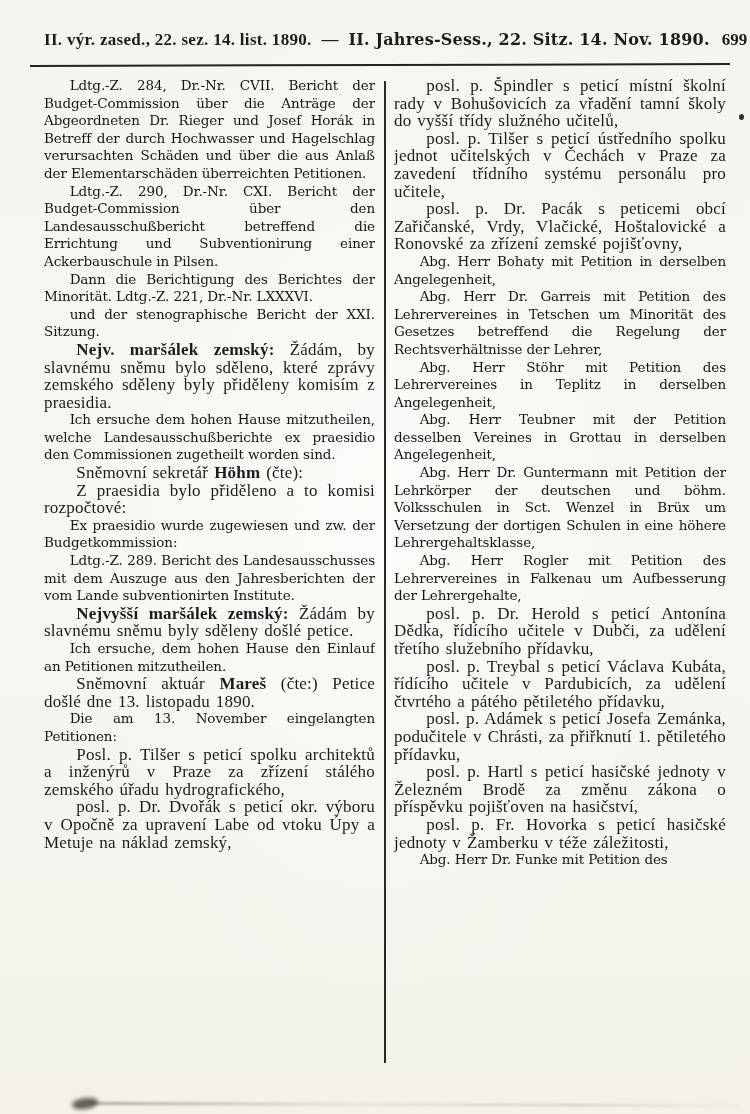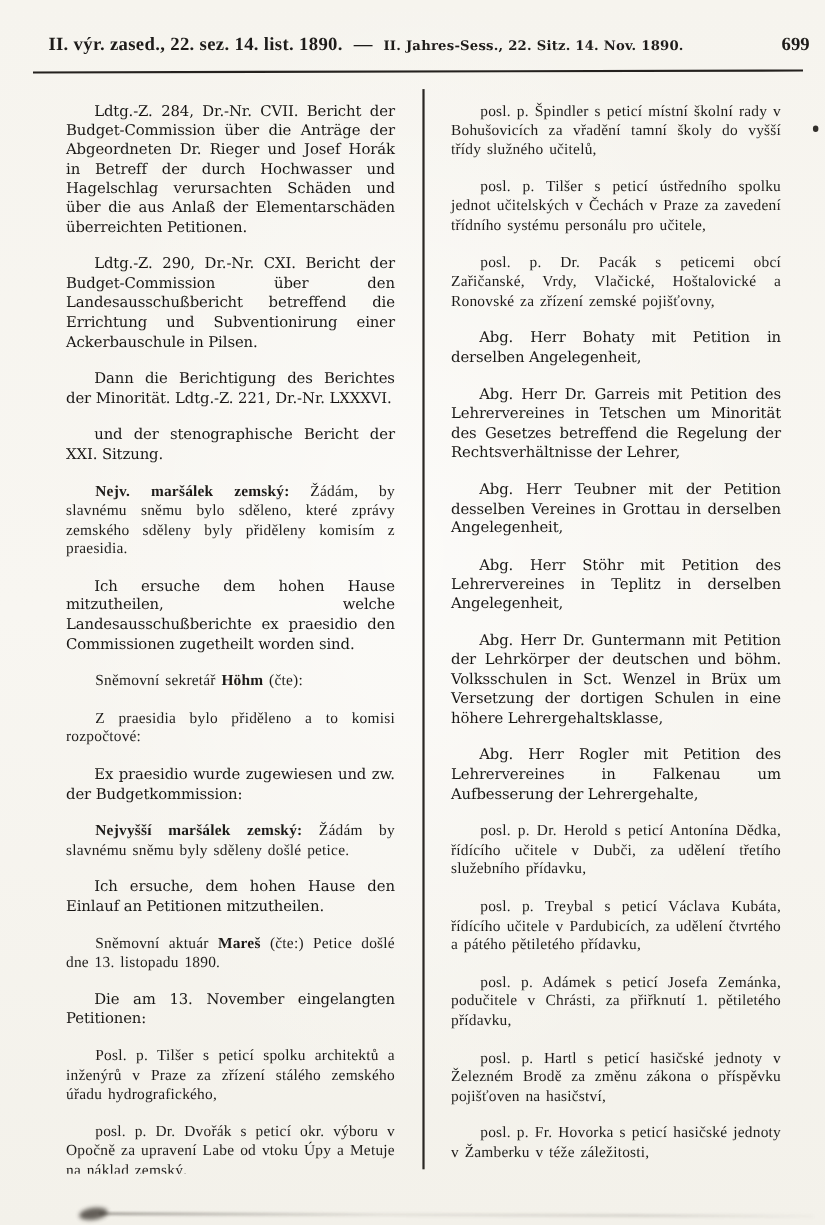--- a/index.html
+++ b/index.html
@@ -11,53 +11,53 @@
     font-family: "Liberation Serif", serif;
     color: #1e1c1a;
   }
   .page {
     position: absolute; inset: 0;
     background:
       radial-gradient(ellipse at 50% 45%, rgba(255,255,255,0.55) 0%, rgba(255,255,255,0) 60%),
       linear-gradient(180deg, #f6f4ee 0%, #f8f6f1 50%, #f3f1ea 100%);
   }
   .header {
-    position: absolute; top: 30px; left: 44px; right: 14px;
+    position: absolute; top: 30px; left: 44px; right: 4px;
     display: flex; align-items: baseline;
     font-size: 17px; font-weight: bold; white-space: nowrap;
   }
   .header .cz { font-family: "Liberation Serif", serif; letter-spacing: 0.3px; }
   .header .dash { margin: 0 10px; }
-  .header .de { font-family: "DejaVu Serif", serif; font-size: 12px; letter-spacing: 0.2px; }
+  .header .de { font-family: "DejaVu Serif", serif; font-size: 16px; letter-spacing: 0.2px; }
   .header .pageno { margin-left: auto; font-family: "Liberation Serif", serif; padding-left: 12px; }
   .header-rule {
     position: absolute; top: 64px; left: 30px; right: 20px; height: 2px;
     background: #24211e;
     transform: rotate(-0.15deg);
   }
   .content {
     position: absolute; top: 77px; left: 44px; right: 24px; height: 990px;
     display: flex;
     overflow: hidden;
   }
   .col { width: 331px; overflow: hidden; }
   .col-right { flex: 1; }
   .divider {
     width: 2px; background: #2a2724; margin: 4px 8px 0 9px; height: 982px;
     flex: none;
   }
   p.para {
-    margin: 16px;
+    margin: 0;
     text-indent: 1.9em;
     text-align: justify;
     hyphens: none;
   }
   .roman {
     font-family: "Liberation Serif", serif;
-    font-size: 14px; line-height: 17.6px;
+    font-size: 17px; line-height: 17.6px;
     letter-spacing: 0.2px;
     word-spacing: 1.5px;
   }
   .fraktur {
     font-family: "DejaVu Serif", serif;
     font-size: 13.5px; line-height: 17.6px;
     letter-spacing: -0.1px;
     color: #171513;
   }
   .gap { margin-top: 15px; }
@@ -98,36 +98,37 @@
     <div class="col col-left">
         <p class="para fraktur"><span>Ldtg.-Z. 284, Dr.-Nr. CVII. Bericht der Budget-Commission über die Anträge der Abgeordneten Dr. Rieger und Josef Horák in Betreff der durch Hochwasser und Hagelschlag verursachten Schäden und über die aus Anlaß der Elementarschäden überreichten Petitionen.</span></p>
         <p class="para fraktur"><span>Ldtg.-Z. 290, Dr.-Nr. CXI. Bericht der Budget-Commission über den Landesausschußbericht betreffend die Errichtung und Subventionirung einer Ackerbauschule in Pilsen.</span></p>
         <p class="para fraktur"><span>Dann die Berichtigung des Berichtes der Minorität. Ldtg.-Z. 221, Dr.-Nr. LXXXVI.</span></p>
         <p class="para fraktur"><span>und der stenographische Bericht der XXI. Sitzung.</span></p>
         <p class="para roman gap"><span class="bold">Nejv. maršálek zemský: </span><span>Žádám, by slavnému sněmu bylo sděleno, které zprávy zemského sděleny byly přiděleny komisím z praesidia.</span></p>
         <p class="para fraktur"><span>Ich ersuche dem hohen Hause mitzutheilen, welche Landesausschußberichte ex praesidio den Commissionen zugetheilt worden sind.</span></p>
         <p class="para roman gap"><span>Sněmovní sekretář </span><span class="bold">Höhm</span><span> (čte):</span></p>
         <p class="para roman"><span>Z praesidia bylo přiděleno a to komisi rozpočtové:</span></p>
         <p class="para fraktur"><span>Ex praesidio wurde zugewiesen und zw. der Budgetkommission:</span></p>
+        <p class="para fraktur"><span>Ldtg.-Z. 289. Bericht des Landesausschusses mit dem Auszuge aus den Jahresberichten der vom Lande subventionirten Institute.</span></p>
         <p class="para roman gap"><span class="bold">Nejvyšší maršálek zemský: </span><span>Žádám by slavnému sněmu byly sděleny došlé petice.</span></p>
         <p class="para fraktur"><span>Ich ersuche, dem hohen Hause den Einlauf an Petitionen mitzutheilen.</span></p>
         <p class="para roman gap"><span>Sněmovní aktuár </span><span class="bold">Mareš</span><span> (čte:) Petice došlé dne 13. listopadu 1890.</span></p>
         <p class="para fraktur"><span>Die am 13. November eingelangten Petitionen:</span></p>
         <p class="para roman"><span>Posl. p. Tilšer s peticí spolku architektů a inženýrů v Praze za zřízení stálého zemského úřadu hydrografického,</span></p>
         <p class="para roman"><span>posl. p. Dr. Dvořák s peticí okr. výboru v Opočně za upravení Labe od vtoku Úpy a Metuje na náklad zemský,</span></p>
       </div>
     <div class="divider"></div>
     <div class="col col-right">
         <p class="para roman"><span>posl. p. Špindler s peticí místní školní rady v Bohušovicích za vřadění tamní školy do vyšší třídy služného učitelů,</span></p>
         <p class="para roman"><span>posl. p. Tilšer s peticí ústředního spolku jednot učitelských v Čechách v Praze za zavedení třídního systému personálu pro učitele,</span></p>
         <p class="para roman"><span>posl. p. Dr. Pacák s peticemi obcí Zařičanské, Vrdy, Vlačické, Hoštalovické a Ronovské za zřízení zemské pojišťovny,</span></p>
         <p class="para fraktur"><span>Abg. Herr Bohaty mit Petition in derselben Angelegenheit,</span></p>
         <p class="para fraktur"><span>Abg. Herr Dr. Garreis mit Petition des Lehrervereines in Tetschen um Minorität des Gesetzes betreffend die Regelung der Rechtsverhältnisse der Lehrer,</span></p>
+        <p class="para fraktur"><span>Abg. Herr Stöhr mit Petition des Lehrervereines in Teplitz in derselben Angelegenheit,</span></p>
         <p class="para fraktur"><span>Abg. Herr Teubner mit der Petition desselben Vereines in Grottau in derselben Angelegenheit,</span></p>
-        <p class="para fraktur"><span>Abg. Herr Stöhr mit Petition des Lehrervereines in Teplitz in derselben Angelegenheit,</span></p>
         <p class="para fraktur"><span>Abg. Herr Dr. Guntermann mit Petition der Lehrkörper der deutschen und böhm. Volksschulen in Sct. Wenzel in Brüx um Versetzung der dortigen Schulen in eine höhere Lehrergehaltsklasse,</span></p>
         <p class="para fraktur"><span>Abg. Herr Rogler mit Petition des Lehrervereines in Falkenau um Aufbesserung der Lehrergehalte,</span></p>
         <p class="para roman"><span>posl. p. Dr. Herold s peticí Antonína Dědka, řídícího učitele v Dubči, za udělení třetího služebního přídavku,</span></p>
         <p class="para roman"><span>posl. p. Treybal s peticí Václava Kubáta, řídícího učitele v Pardubicích, za udělení čtvrtého a pátého pětiletého přídavku,</span></p>
         <p class="para roman"><span>posl. p. Adámek s peticí Josefa Zemánka, podučitele v Chrásti, za přiřknutí 1. pětiletého přídavku,</span></p>
         <p class="para roman"><span>posl. p. Hartl s peticí hasičské jednoty v Železném Brodě za změnu zákona o příspěvku pojišťoven na hasičství,</span></p>
         <p class="para roman"><span>posl. p. Fr. Hovorka s peticí hasičské jednoty v Žamberku v téže záležitosti,</span></p>
         <p class="para fraktur"><span>Abg. Herr Dr. Funke mit Petition des</span></p>
       </div>
   </div>

